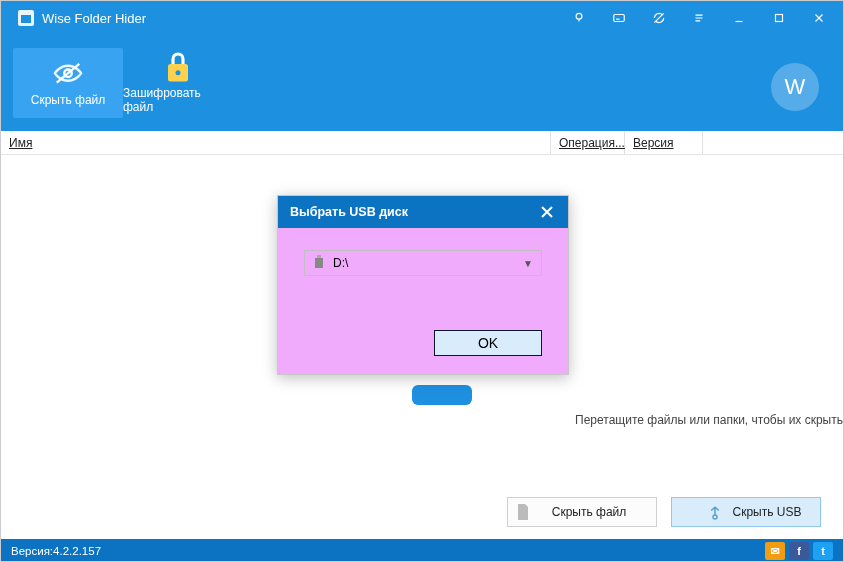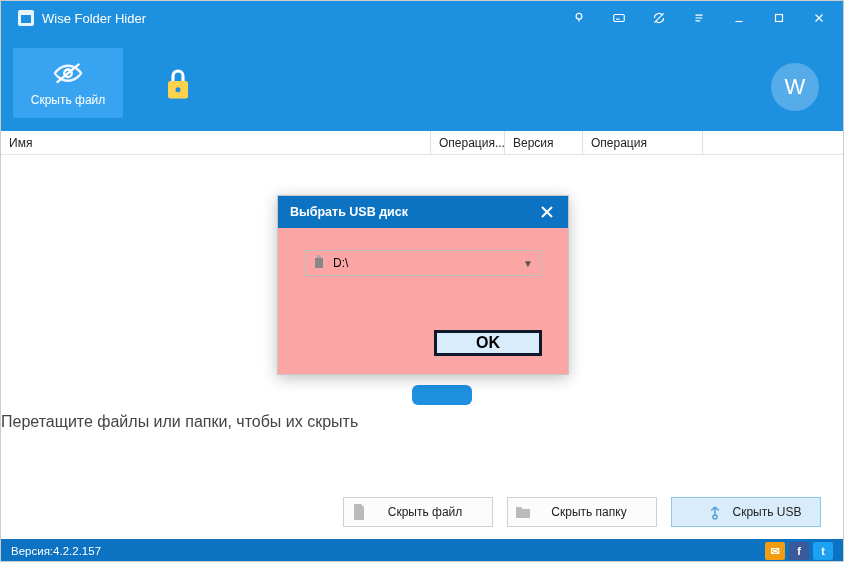--- a/index.html
+++ b/index.html
@@ -12,54 +12,54 @@
 .titlebar .ctrl { width: 40px; height: 34px; display: flex; align-items: center; justify-content: center; color: #fff; font-size: 13px; }
 .titlebar .ctrl svg { width: 14px; height: 14px; }
 
 .ribbon { background: #1E90E0; height: 96px; display: flex; align-items: center; padding-left: 12px; position: relative; }
 .ribbon .big-btn { width: 110px; height: 70px; display: flex; flex-direction: column; align-items: center; justify-content: center; color: #fff; font-size: 12px; gap: 6px; border-radius: 2px; }
 .ribbon .big-btn.active { background: #38A3F0; }
 .ribbon .big-btn .ic { width: 30px; height: 28px; display:flex;align-items:center;justify-content:center; }
 .ribbon .logo-circle { position: absolute; right: 24px; top: 28px; width: 48px; height: 48px; border-radius: 50%; background: rgba(255,255,255,0.25); display:flex; align-items:center; justify-content:center; color:#fff; font-size:22px; font-weight:300; }
 
 .columns { height: 24px; border-bottom: 1px solid #e5e5e5; display: flex; align-items: stretch; font-size: 12px; color: #222; background:#fff; }
-.columns .col { border-right: 1px solid #e0e0e0; padding: 12px 8px; display:flex; align-items:center; }
+.columns .col { border-right: 1px solid #e0e0e0; padding: 12px 8px; display:flex; align-items:center;text-decoration:underline; }
 .columns .col.name { flex: 1; }
 .columns .col.lock { width: 74px; }
 .columns .col.status { width: 78px; }
 .columns .col.op { width: 120px; border-right:1px solid #e0e0e0; }
 .columns .col.tail { width: 140px; border-right:none; }
 
 .workspace { position: relative; height: calc(562px - 34px - 96px - 24px - 54px - 24px); background: #fff; }
-.drop-hint { position: absolute; top: 258px; left: 0; right: 15px; text-align: left; font-size: 16px; color: #444; }
+.drop-hint { position: absolute; top: 258px; left: 0; right: 0; text-align: right; font-size: 12px; color: #444; }
 .peek { position:absolute; top:230px; left:50%; transform:translateX(-10px); width:60px; height:20px; background:#1E90E0; border-radius:6px; }
 
 .bottom-buttons { height: 54px; display: flex; align-items: center; justify-content: flex-end; gap: 14px; padding: 0 22px; background:#fff; }
 .bottom-buttons .bb { width: 150px; height: 30px; border: 1px solid #d0d0d0; background: #fcfcfc; display: flex; align-items: center; font-size: 12px; color: #222; }
 .bottom-buttons .bb .ic { width: 30px; display:flex; align-items:center; justify-content:center; color:#888; }
 .bottom-buttons .bb.active { background: #d8ecfb; border-color:#8fc7ef;padding-left:28px; }
 .bottom-buttons .bb .lbl { flex:1; text-align:center; padding-right:16px; }
 
 .statusbar { height: 24px; background: #0b73c2; color: #fff; display: flex; align-items: center; padding: 12px 10px; font-size: 11.5px; }
 .statusbar .spacer { flex: 1; }
 .statusbar .sb { width: 20px; height: 18px; margin-left: 4px; display:flex; align-items:center; justify-content:center; border-radius:2px; font-size:11px; font-weight:bold; }
 .sb.rss { background:#f39c12; }
 .sb.fb { background:#3b5998; }
 .sb.tw { background:#1da1f2; }
 
 
-.dialog { position: absolute; left: 276px; top: 194px; width: 292px; background: #fca5a5; border: 1px solid #c7c7c7; box-shadow: 0 3px 14px rgba(0,0,0,0.25); }
+.dialog { position: absolute; left: 276px; top: 194px; width: 292px; background: #f0abfc; border: 1px solid #c7c7c7; box-shadow: 0 3px 14px rgba(0,0,0,0.25); }
 .dialog .dlg-title { height: 32px; background: #0b73c2; color: #fff; display: flex; align-items: center; padding: 0 6px 0 12px; font-size: 12.5px; font-weight:600; }
 .dialog .dlg-title .spacer { flex:1; }
 .dialog .dlg-title .x { width: 30px; height:24px; display:flex; align-items:center; justify-content:center; }
 .dialog .dlg-body { padding: 22px 26px 18px; }
 .dialog .combo { height: 26px; border: 1px solid #c0c0c0; display:flex; align-items:center; padding: 0 8px; font-size: 12px; gap:8px; }
 .dialog .combo .caret { margin-left:auto; color:#555; font-size:10px; }
 .dialog .ok-row { display:flex; justify-content:flex-end; margin-top: 54px; }
-.dialog .ok { width: 108px; height: 26px; background: #d8ecfb; border: 3px solid #0f172a; font-size: 16px; font-weight: bold; }
+.dialog .ok { width: 108px; height: 26px; background: #d8ecfb; border: 1px solid #0f172a; font-size: 14px; }
 </style>
 </head>
 <body>
 
 <div class="titlebar">
   <span class="app-icon">
     <svg viewBox="0 0 16 16">
         <rect width="16" height="16" rx="2" fill="#fff" opacity="0.9"></rect>
         <rect x="3" y="5" width="10" height="8" fill="#1E90E0"></rect>
       </svg>
@@ -119,63 +119,53 @@
     <span>Скрыть файл</span>
   </div>
   <div class="big-btn">
     <span class="ic">
       <svg viewBox="0 0 24 28">
           <rect x="4" y="12" width="16" height="14" rx="2" fill="#ffd24d"></rect>
           <path d="M8 12V8a4 4 0 0 1 8 0v4" fill="none" stroke="#fff" stroke-width="2.5"></path>
           <circle cx="12" cy="19" r="2" fill="#1E90E0"></circle>
         </svg>
     </span>
+    <span>Зашифровать файл</span>
   </div>
   <div class="logo-circle">
       <span>W</span>
     </div>
 </div>
 
 <div class="columns">
   <div class="col name">
       <span>Имя</span>
     </div>
   <div class="col lock">
       <span>Операция...</span>
     </div>
   <div class="col status">
       <span>Версия</span>
     </div>
-  <div class="col op">
-      <span>Операция</span>
-    </div>
   <div class="col tail"></div>
 </div>
 
 <div class="workspace">
   <div class="peek"></div>
   <div class="drop-hint">Перетащите файлы или папки, чтобы их скрыть</div>
 </div>
 
 <div class="bottom-buttons">
   <button class="bb">
     <span class="ic">
         <svg width="14" height="16" viewBox="0 0 14 16">
           <path d="M2 0h7l3 3v13H2z" fill="#bbb"></path>
         </svg>
       </span>
     <span class="lbl">Скрыть файл</span>
-  </button>
-  <button class="bb">
-    <span class="ic">
-        <svg width="16" height="14" viewBox="0 0 16 14">
-          <path d="M1 2h5l2 2h7v9H1z" fill="#bbb"></path>
-        </svg>
-      </span>
-    <span class="lbl">Скрыть папку</span>
   </button>
   <button class="bb active">
     <span class="ic">
         <svg width="14" height="16" viewBox="0 0 14 16" fill="none" stroke="#5a9fd4" stroke-width="1.5">
           <circle cx="7" cy="13" r="2"></circle>
           <path d="M7 11V3M7 3l-3 3M7 3l3 3M4 6h-1M10 6h1"></path>
         </svg>
       </span>
     <span class="lbl">Скрыть USB</span>
   </button>

